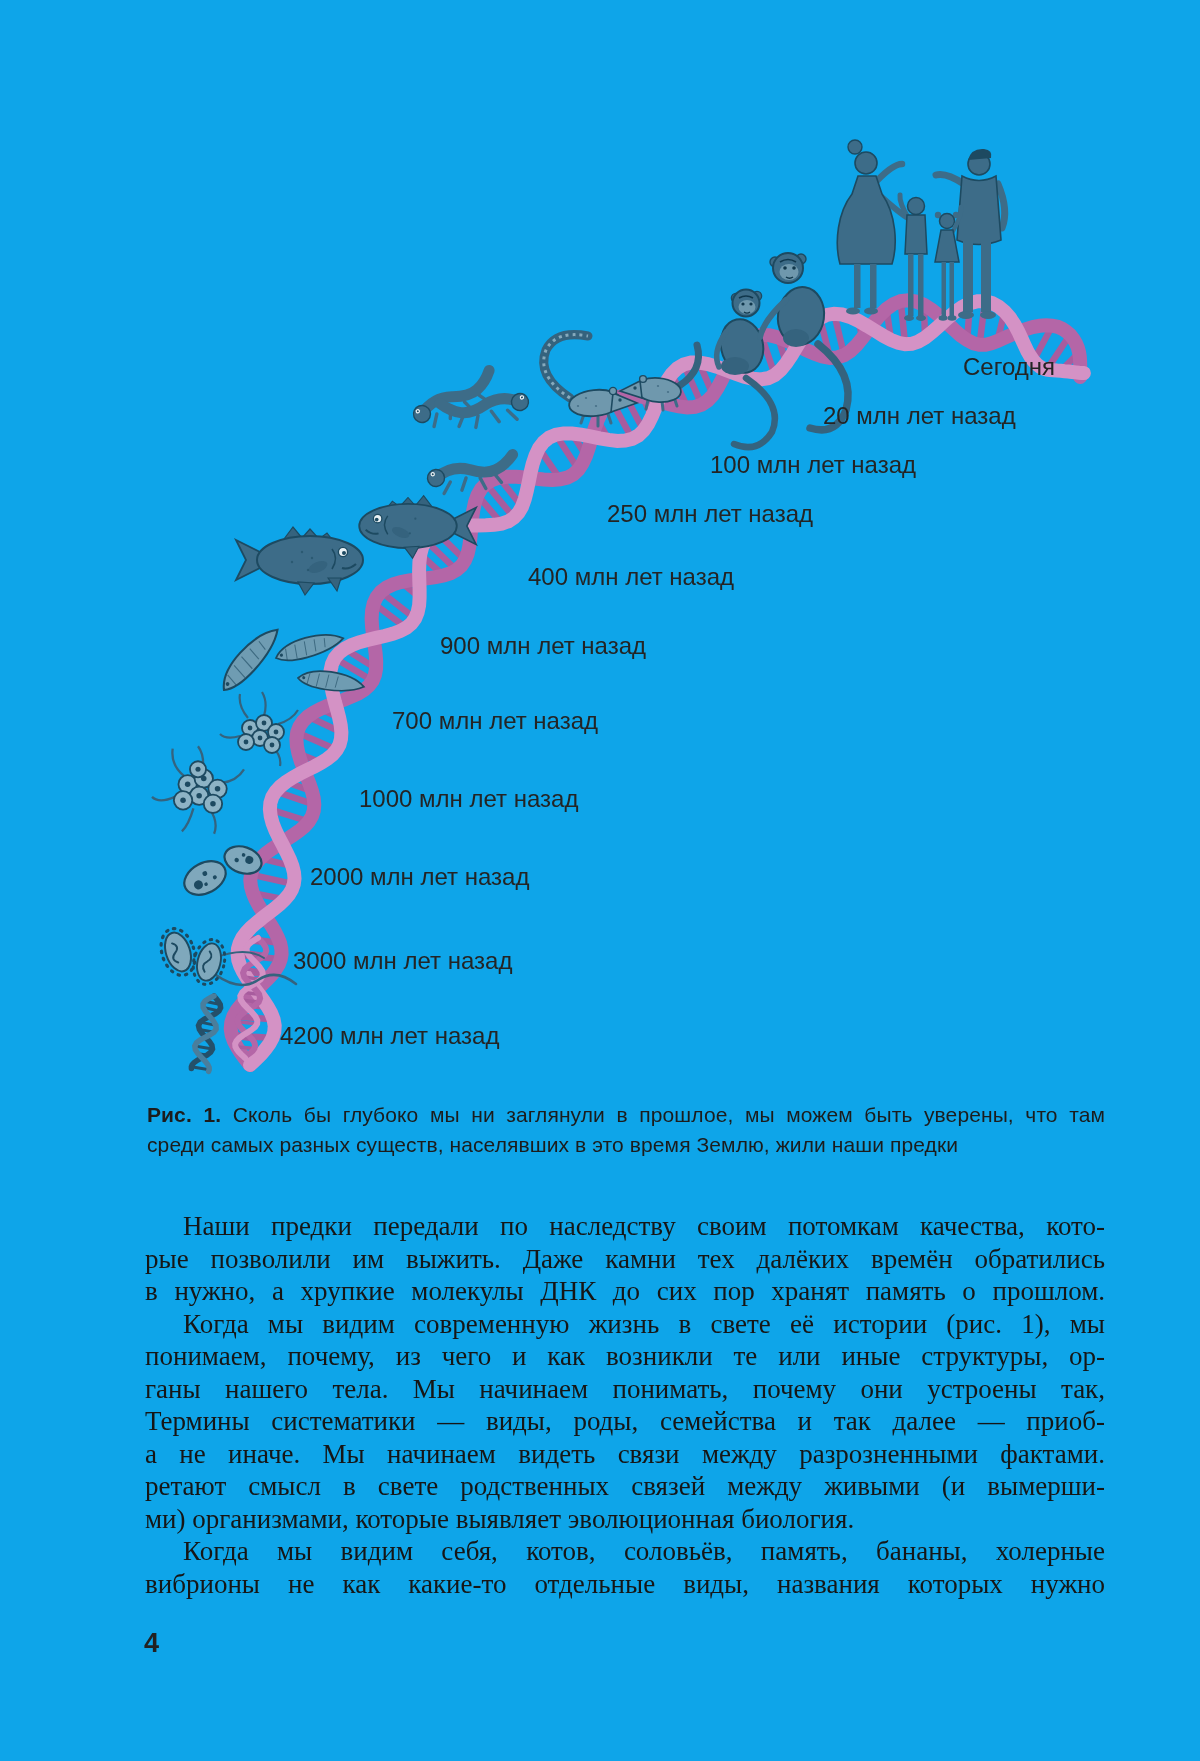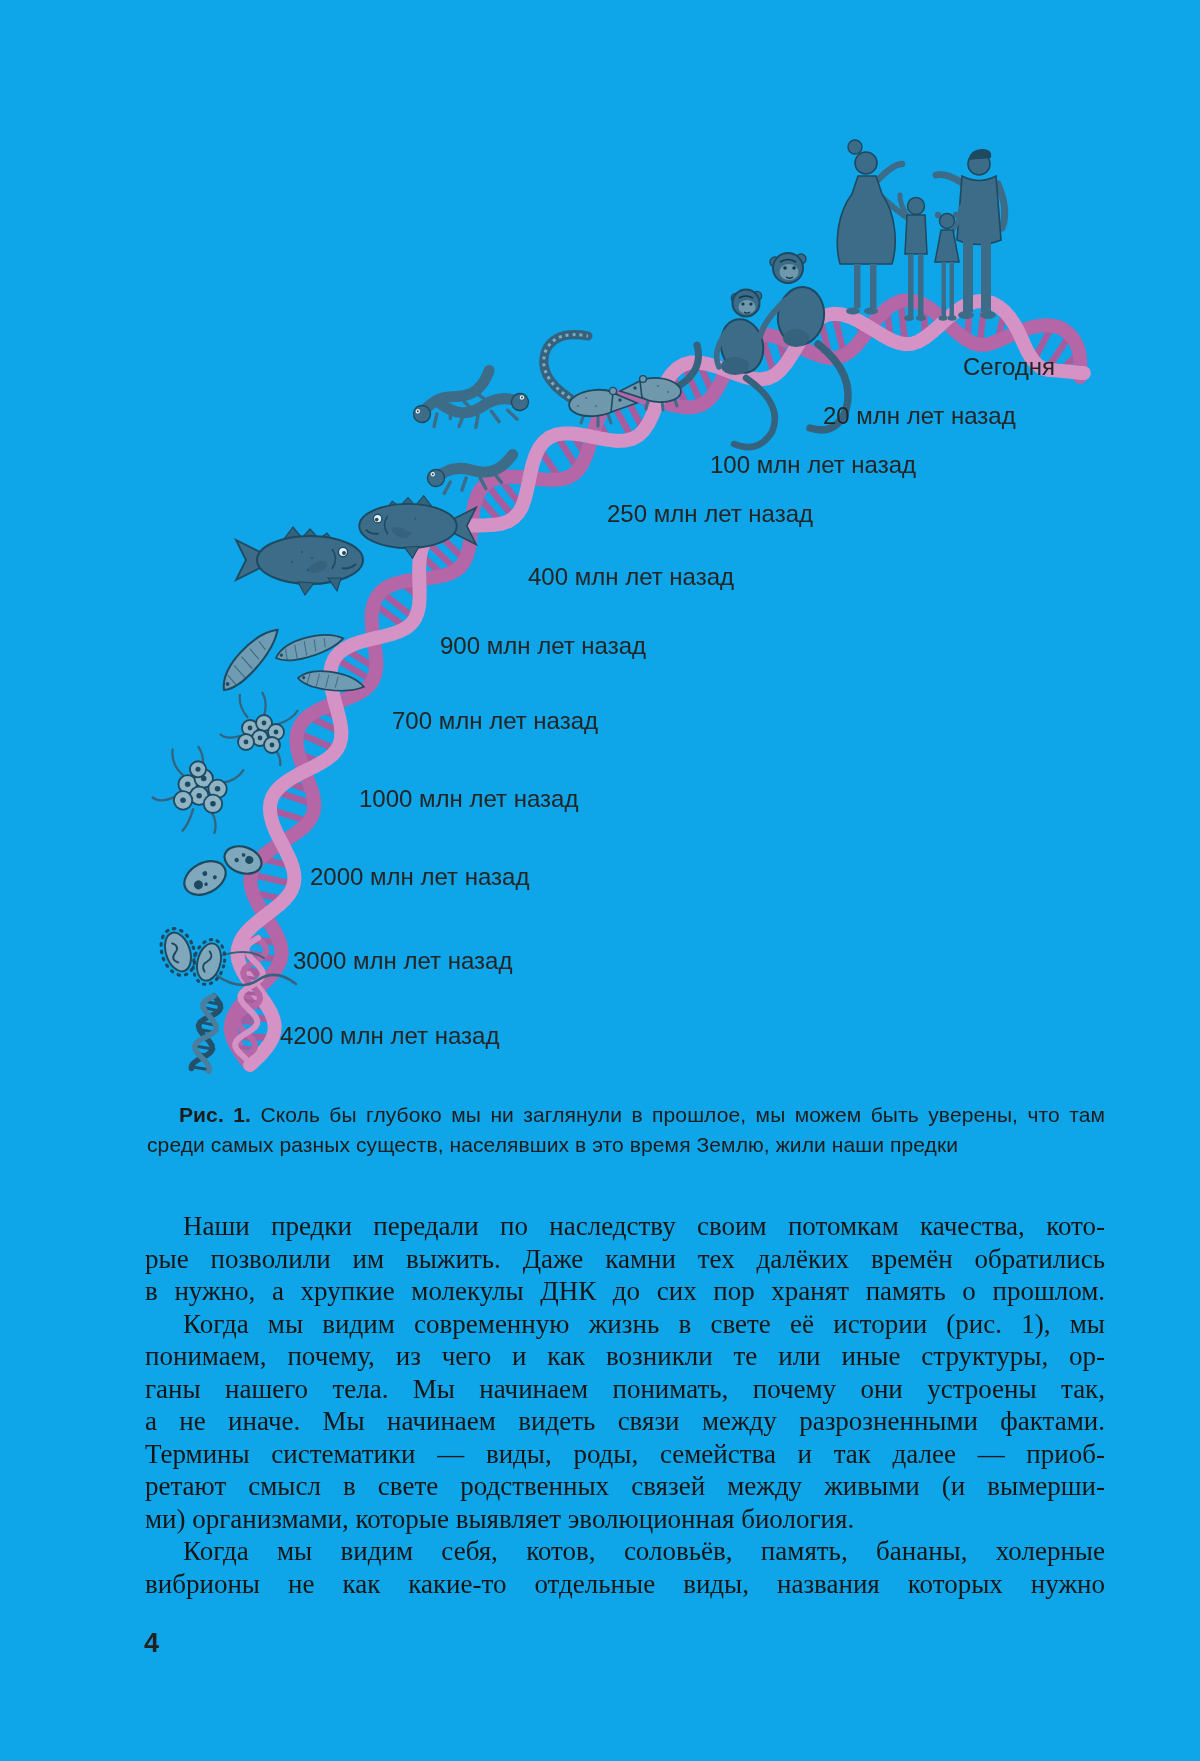--- a/index.html
+++ b/index.html
@@ -4,21 +4,21 @@
 <style>
   html,body{margin:0;padding:0;background:#ffffff;}
   .page{position:relative;width:1200px;height:1761px;background:#0ea5e9;overflow:hidden;
         font-family:"Liberation Sans","DejaVu Sans",sans-serif;color:#1e1e1e;}
   .fig-wrap{position:absolute;left:0;top:0;width:1200px;height:1085px;}
   .fig-wrap svg{position:absolute;left:0;top:0;}
   .tl-label{position:absolute;font-size:24px;line-height:1;color:#242424;white-space:nowrap;}
   .caption{position:absolute;left:147px;top:1100px;width:958px;
            font-size:21px;line-height:30px;color:#1c1c1c;letter-spacing:0.1px;}
   .cap-line{white-space:nowrap;}
-  .cap-line.j{white-space:normal;text-align:justify;text-align-last:justify;margin-left:32px;}
+  .cap-line.j{white-space:normal;text-align:justify;text-align-last:justify;}
   .caption b{font-weight:bold;}
   .body-text{position:absolute;left:145px;top:1210px;width:960px;
              font-family:Liberation Serif, serif;
              font-size:27px;color:#161616;}
   .bline{line-height:32.5px;height:32.5px;text-align:justify;text-align-last:justify;overflow:visible;}
   .bline.end{text-align-last:left;}
   .bline.ind{text-indent:38px;}
   .page-num{position:absolute;left:144px;top:1628px;font-size:27px;font-weight:bold;color:#222;}
 </style>
 </head>
@@ -340,22 +340,22 @@
     <div class="cap-line"><span>среди самых разных существ, населявших в это время Землю, жили наши предки</span></div>
   </div>
 
   <div class="body-text">
     <div class="bline ind">Наши предки передали по наследству своим потомкам качества, кото-</div>
     <div class="bline">рые позволили им выжить. Даже камни тех далёких времён обратились</div>
     <div class="bline">в нужно, а хрупкие молекулы ДНК до сих пор хранят память о прошлом.</div>
     <div class="bline ind">Когда мы видим современную жизнь в свете её истории (рис. 1), мы</div>
     <div class="bline">понимаем, почему, из чего и как возникли те или иные структуры, ор-</div>
     <div class="bline">ганы нашего тела. Мы начинаем понимать, почему они устроены так,</div>
+    <div class="bline">Термины систематики — виды, роды, семейства и так далее — приоб-</div>
     <div class="bline">а не иначе. Мы начинаем видеть связи между разрозненными фактами.</div>
-    <div class="bline">Термины систематики — виды, роды, семейства и так далее — приоб-</div>
     <div class="bline">ретают смысл в свете родственных связей между живыми (и вымерши-</div>
     <div class="bline end">ми) организмами, которые выявляет эволюционная биология.</div>
     <div class="bline ind">Когда мы видим себя, котов, соловьёв, память, бананы, холерные</div>
     <div class="bline">вибрионы не как какие-то отдельные виды, названия которых нужно</div>
   </div>
 
   <div class="page-num">4</div>
 </div>
 
 </body></html>

